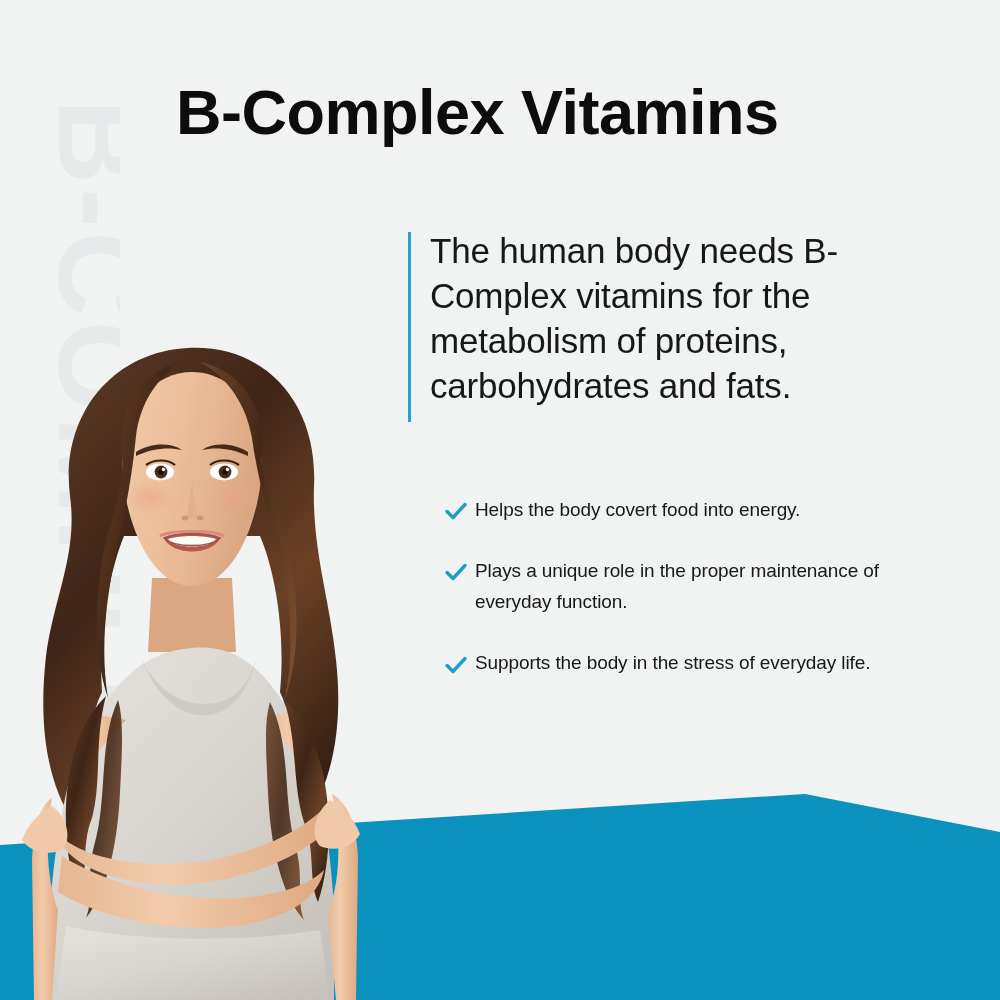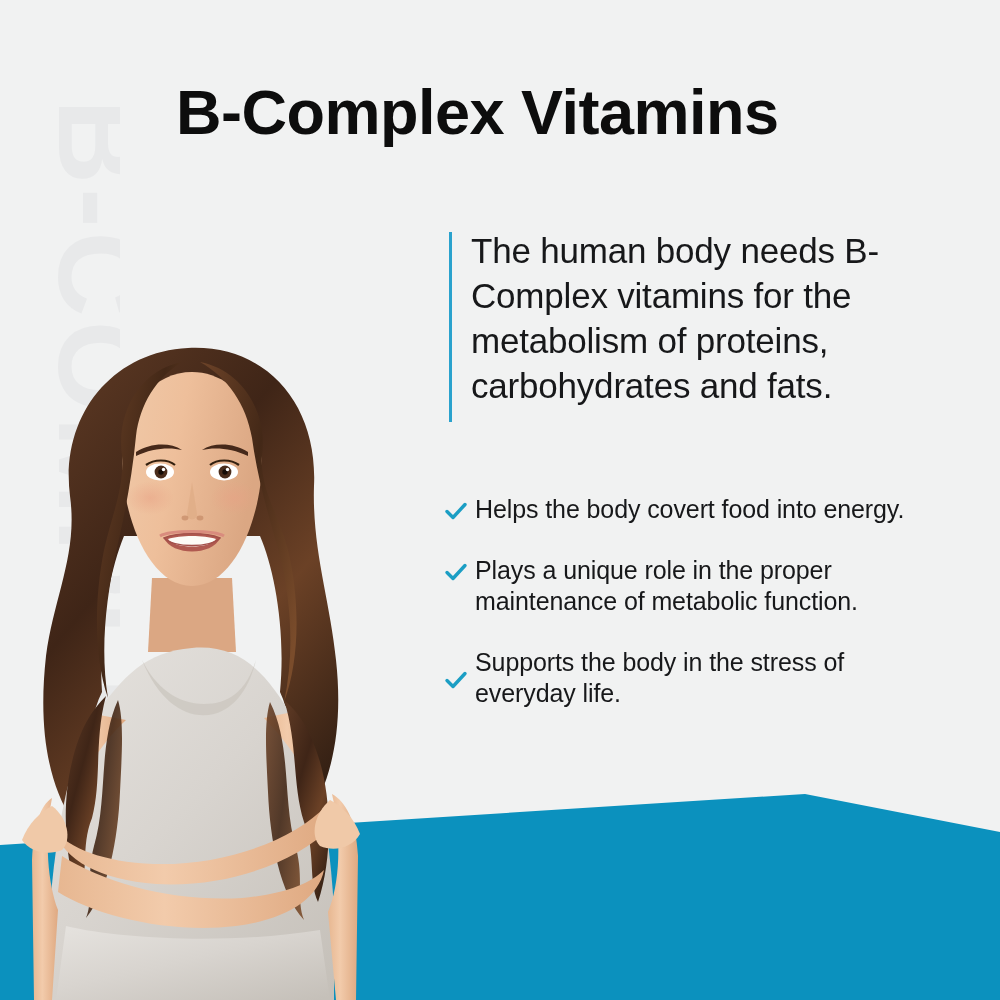--- a/index.html
+++ b/index.html
@@ -68,21 +68,21 @@
     font-weight: bold;
     letter-spacing: -0.5px;
     color: #0d0d0d;
     line-height: 1.08;
     margin-top: 28px;
   }
 
   
   #intro-block {
     position: absolute;
-    left: 449px;
+    left: 408px;
     top: 228px;
     width: 530px;
     padding-left: 22px;
   }
   #intro-accent-bar {
     position: absolute;
     left: 0;
     top: 4px;
     width: 3px;
     height: 190px;
@@ -112,21 +112,21 @@
   }
   .benefit-item:last-child { margin-bottom: 0; align-items: center; }
   .check-icon {
     flex: 0 0 auto;
     width: 26px;
     height: 26px;
     margin-top: 4px;
     margin-right: 6px;
   }
   .benefit-text {
-    font-size: 25px;
+    font-size: 19px;
     line-height: 31px;
     color: #17181a;
     letter-spacing: -0.1px;
   }
 
   
   #model-photo {
     position: absolute;
     left: -26px;
     top: 300px;
@@ -273,21 +273,21 @@
       <svg class="check-icon" viewBox="0 0 26 26">
         <path d="M4 13.5 L10 19.5 L22 6.5" fill="none" stroke="#1b9ec4" stroke-width="3.4" stroke-linecap="round" stroke-linejoin="round"></path>
       </svg>
       <span class="benefit-text">Helps the body covert food into energy.</span>
     </li>
 
     <li class="benefit-item">
       <svg class="check-icon" viewBox="0 0 26 26">
         <path d="M4 13.5 L10 19.5 L22 6.5" fill="none" stroke="#1b9ec4" stroke-width="3.4" stroke-linecap="round" stroke-linejoin="round"></path>
       </svg>
-      <span class="benefit-text">Plays a unique role in the proper maintenance of metabolic function.</span>
+      <span class="benefit-text">Plays a unique role in the proper maintenance of everyday function.</span>
     </li>
 
     <li class="benefit-item">
       <svg class="check-icon" viewBox="0 0 26 26">
         <path d="M4 13.5 L10 19.5 L22 6.5" fill="none" stroke="#1b9ec4" stroke-width="3.4" stroke-linecap="round" stroke-linejoin="round"></path>
       </svg>
       <span class="benefit-text">Supports the body in the stress of everyday life.</span>
     </li>
 
   </ul>

